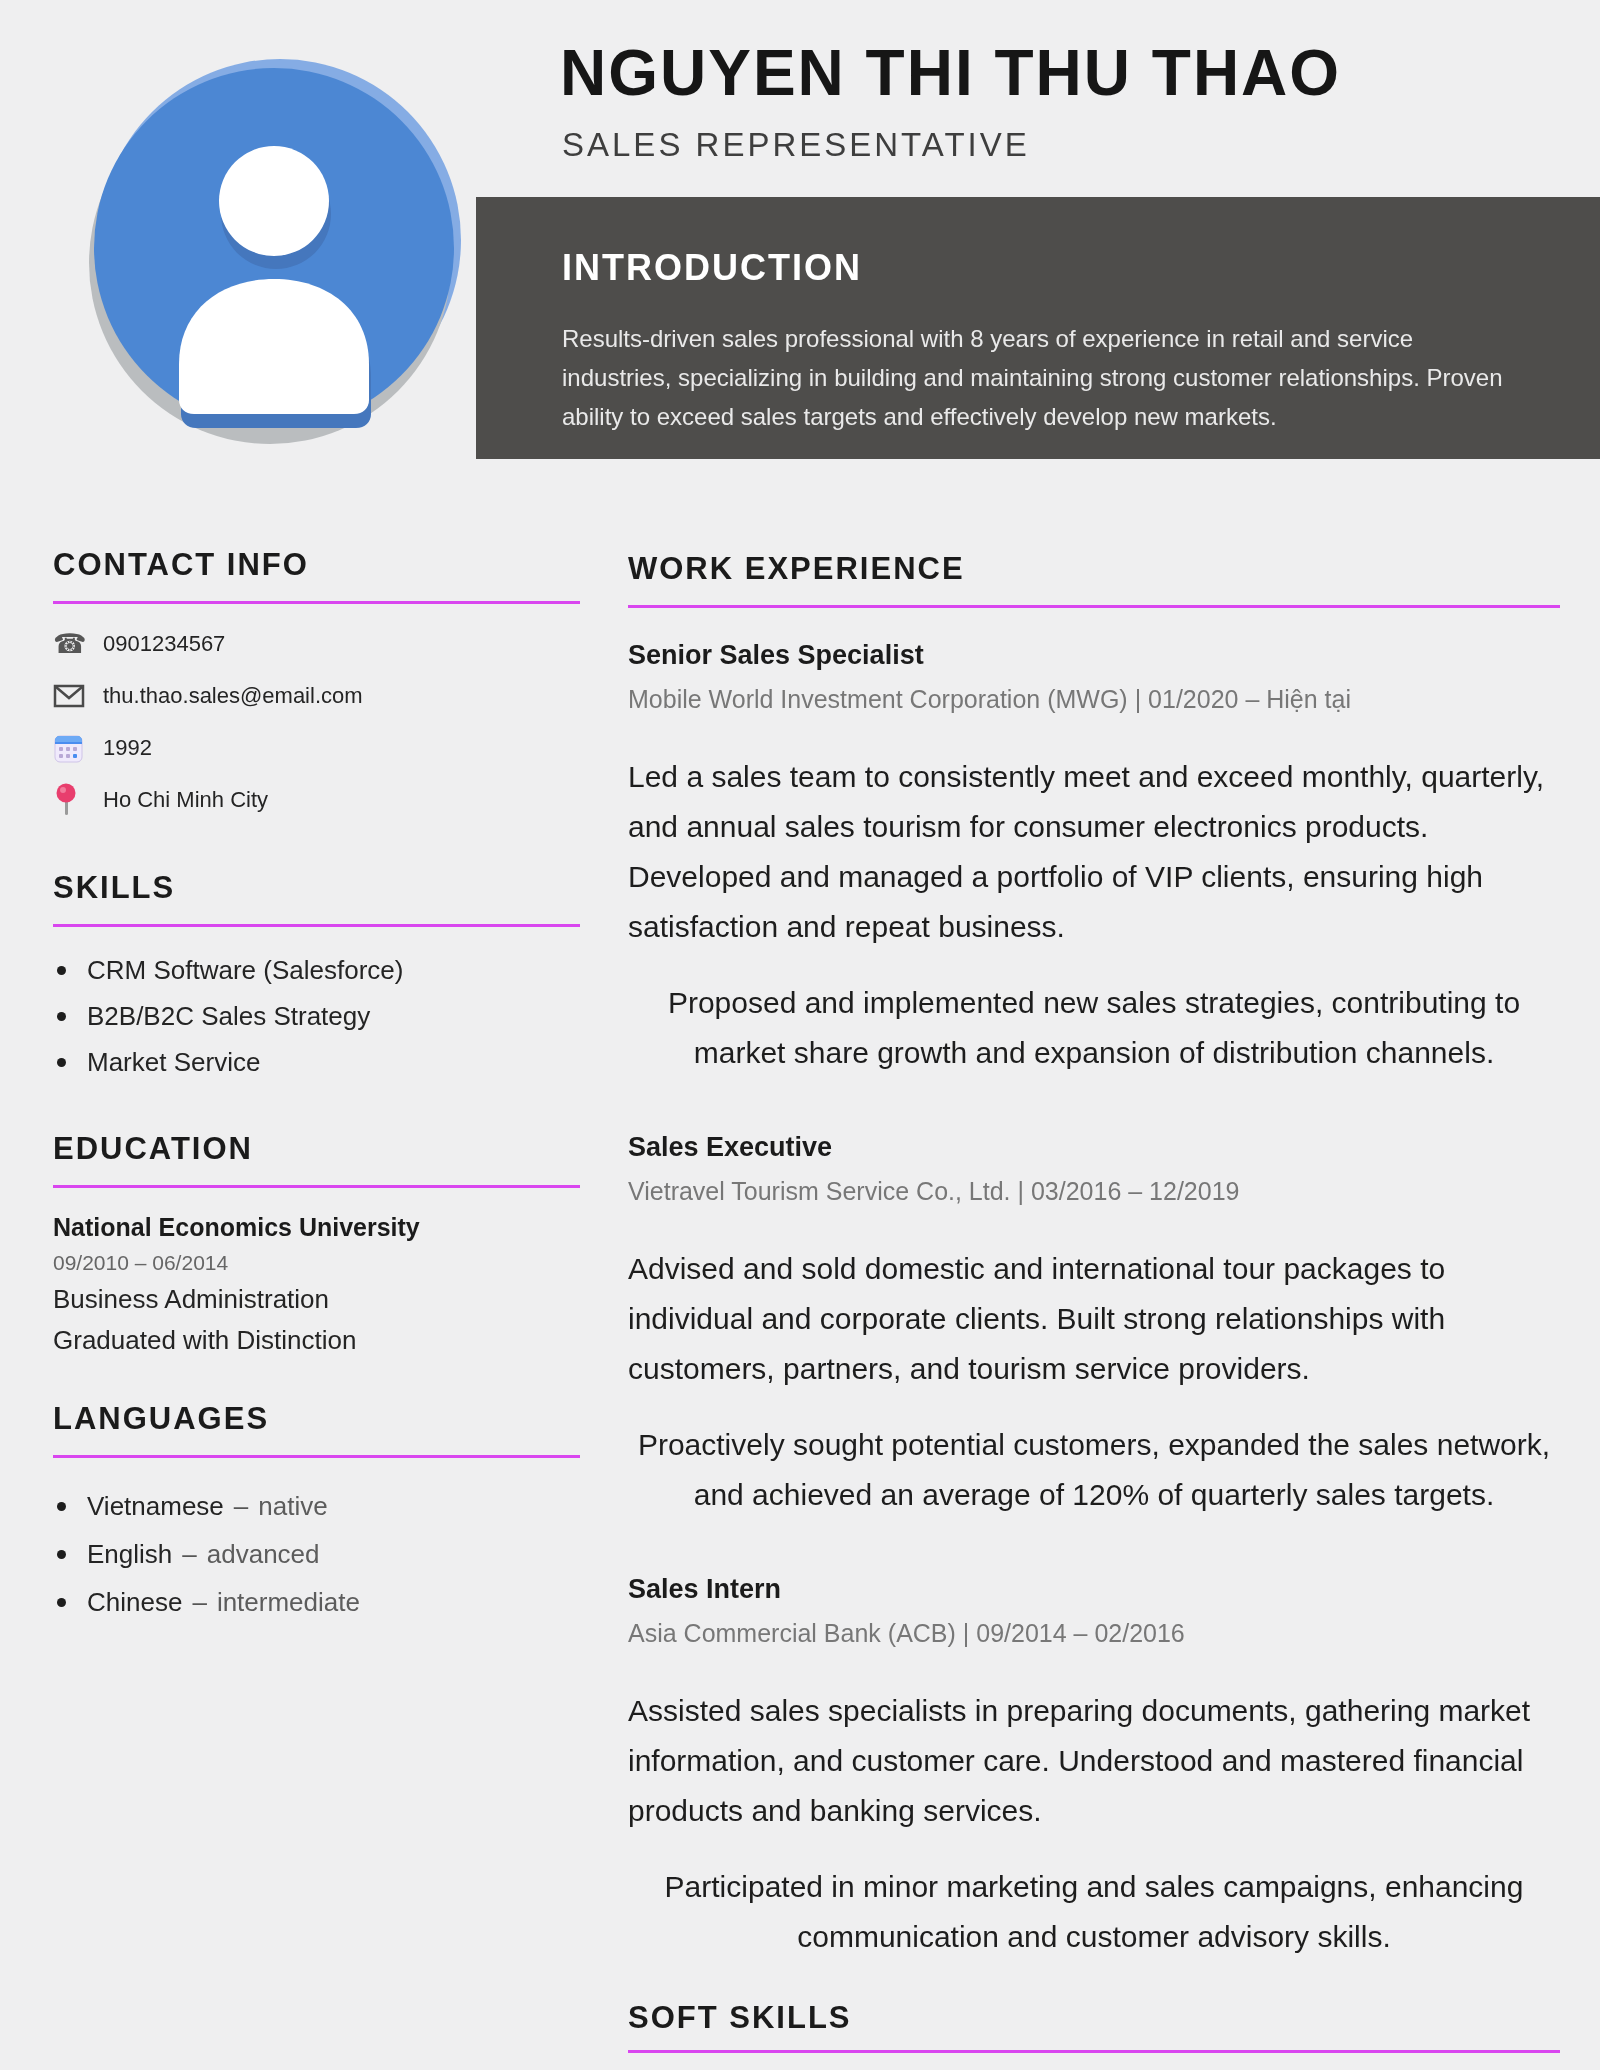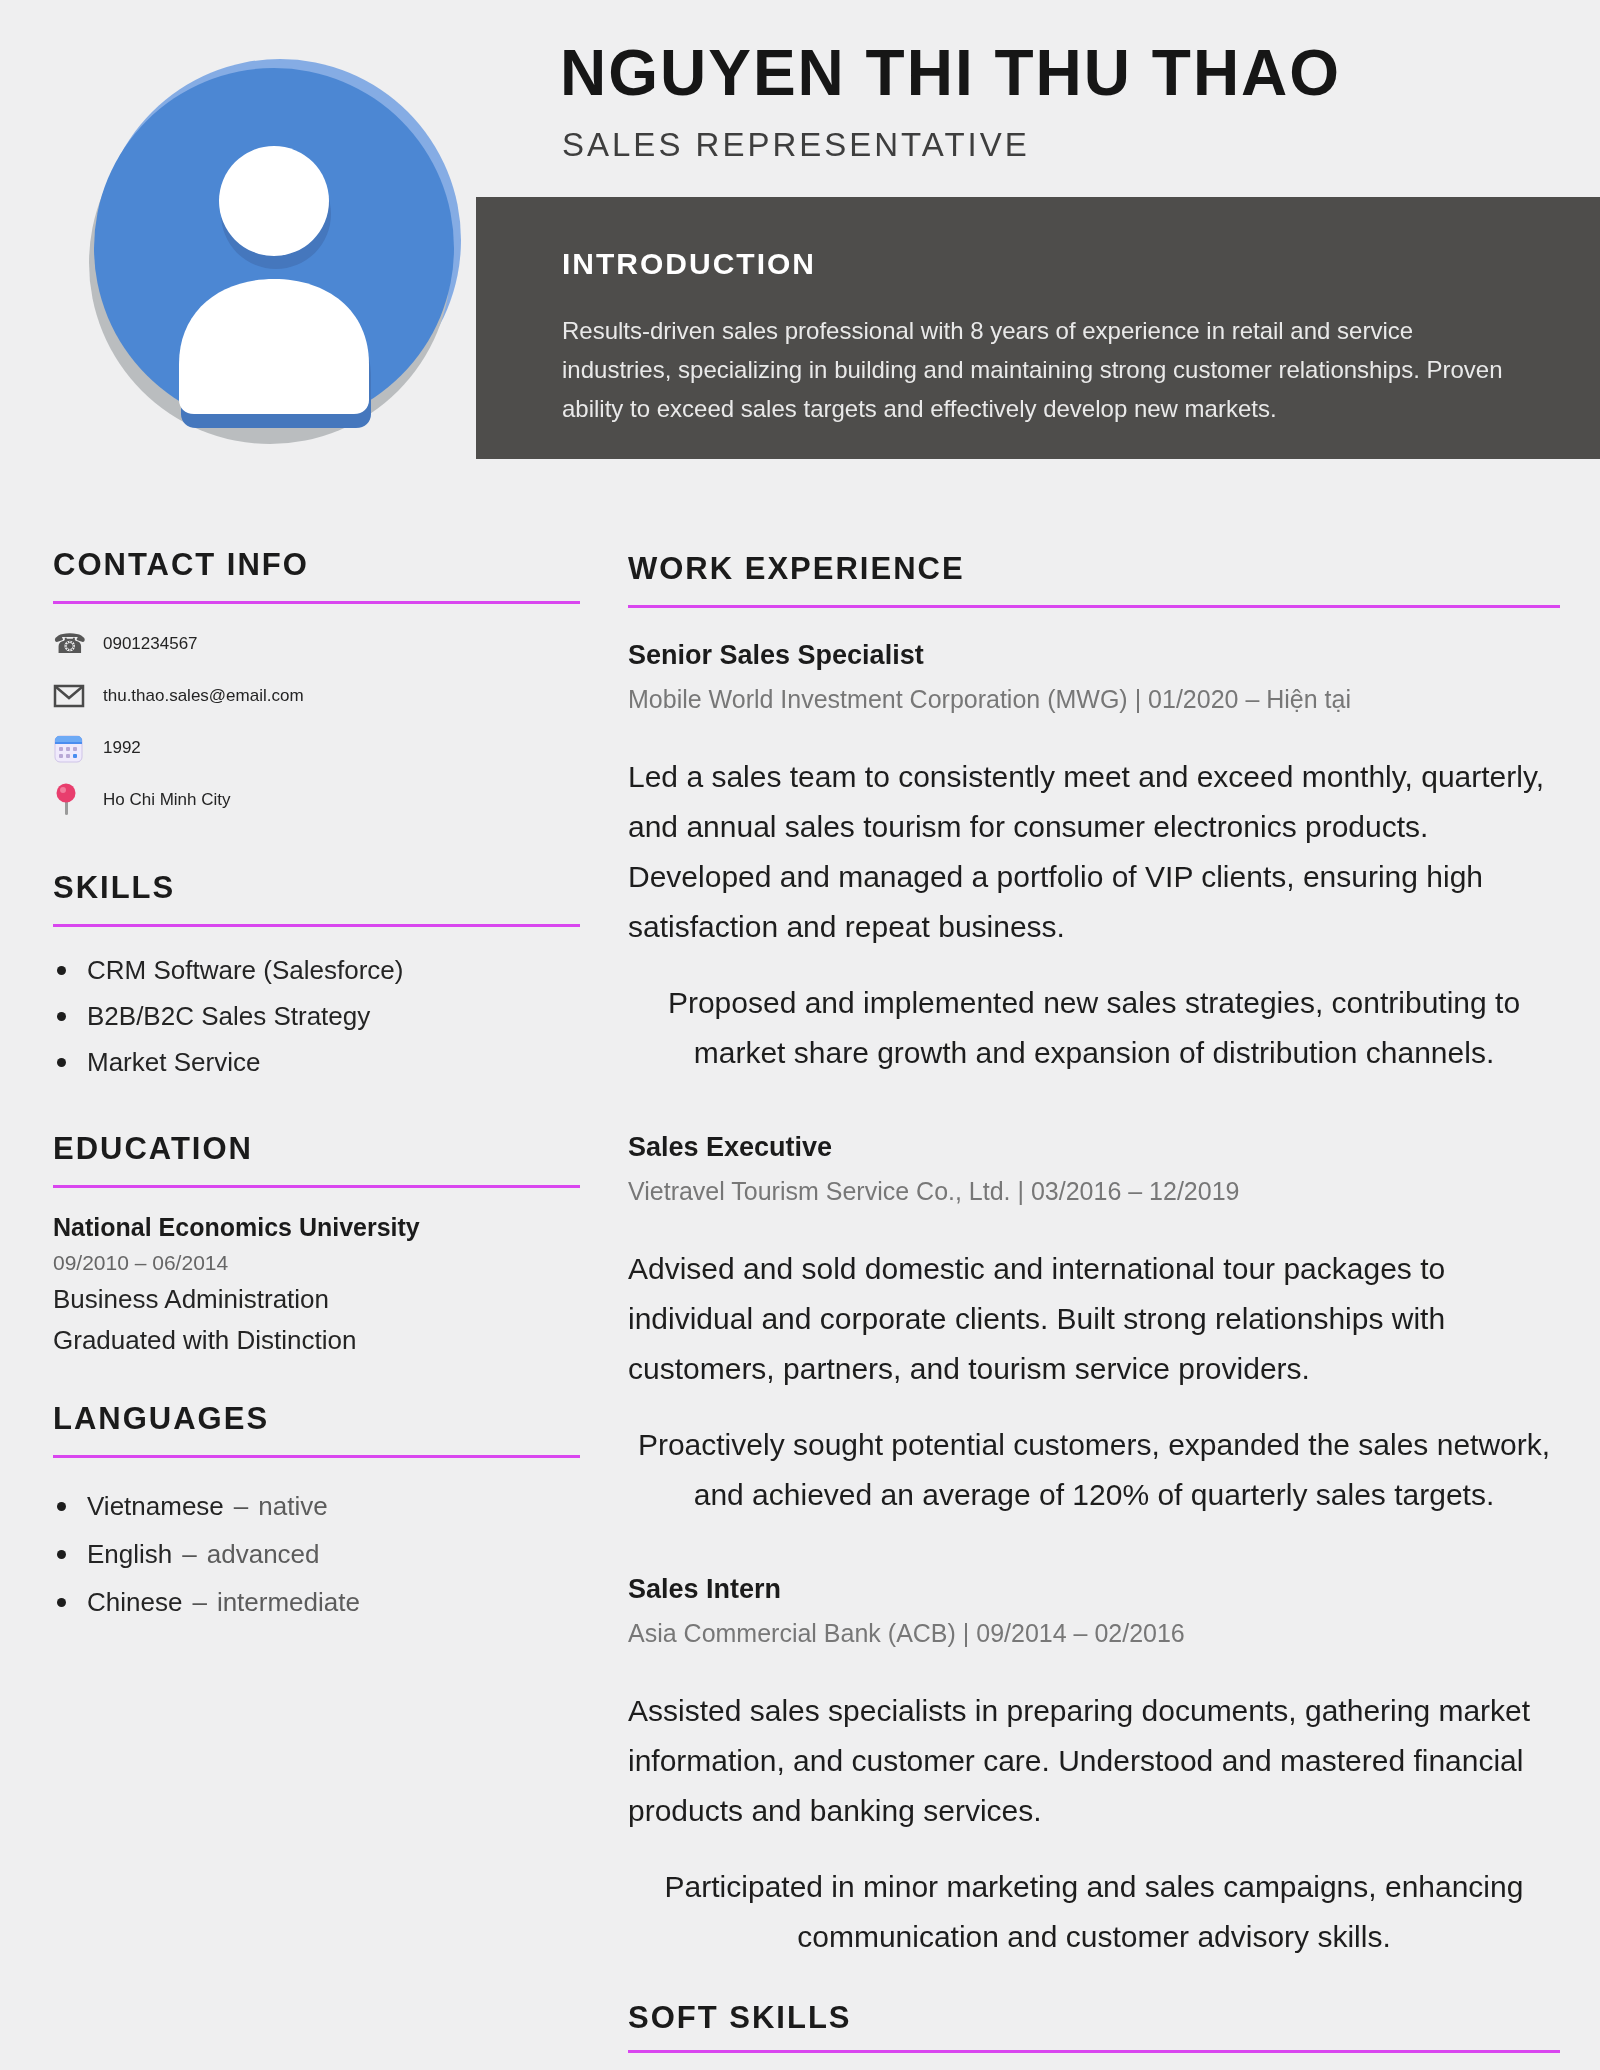--- a/index.html
+++ b/index.html
@@ -19,21 +19,21 @@
   }
   .subtitle {
     position:absolute; left:562px; top:126px;
     font-size:33px; letter-spacing:3px; color:#3e3e3e;
   }
   .intro-box {
     position:absolute; left:476px; right:0; top:197px; height:262px;
     background:#4e4d4b; padding:50px 92px 0 86px;
   }
   .intro-box h2 {
-    font-size:30px; font-weight:bold; letter-spacing:2px;
+    font-size:36px; font-weight:bold; letter-spacing:2px;
     color:#ffffff; margin-bottom:30px;
   }
   .intro-box p {
     font-size:24px; line-height:39px; color:#e9e9e9;
   }
   
   .content { display:flex; padding-left:53px; }
   .sidebar { width:527px; flex:none; }
   .main { width:932px; flex:none; margin-left:48px; }
   h3.sec {
@@ -42,21 +42,21 @@
   }
   .sidebar h3.sec.first { margin-top:88px; }
   .main   h3.sec.first { margin-top:92px; }
   
   .contact-list { margin-top:14px; }
   .contact-row { display:flex; align-items:center; height:52px; }
   .contact-row .ico {
     width:50px; flex:none; display:flex; align-items:center;
     font-size:27px; color:#565656;
   }
-  .contact-row .txt { font-size:17px; color:#242424; }
+  .contact-row .txt { font-size:22px; color:#242424; }
   
   ul.blist { list-style:none; margin-top:20px; }
   ul.blist li {
     position:relative; padding-left:34px; height:46px;
     font-size:26px; color:#242424; display:flex; align-items:center;
   }
   ul.blist.lang li { height:48px; }
   ul.blist li::before {
     content:""; position:absolute; left:4px; top:50%; margin-top:-4px;
     width:9px; height:9px; border-radius:50%; background:#1d1d1d;

